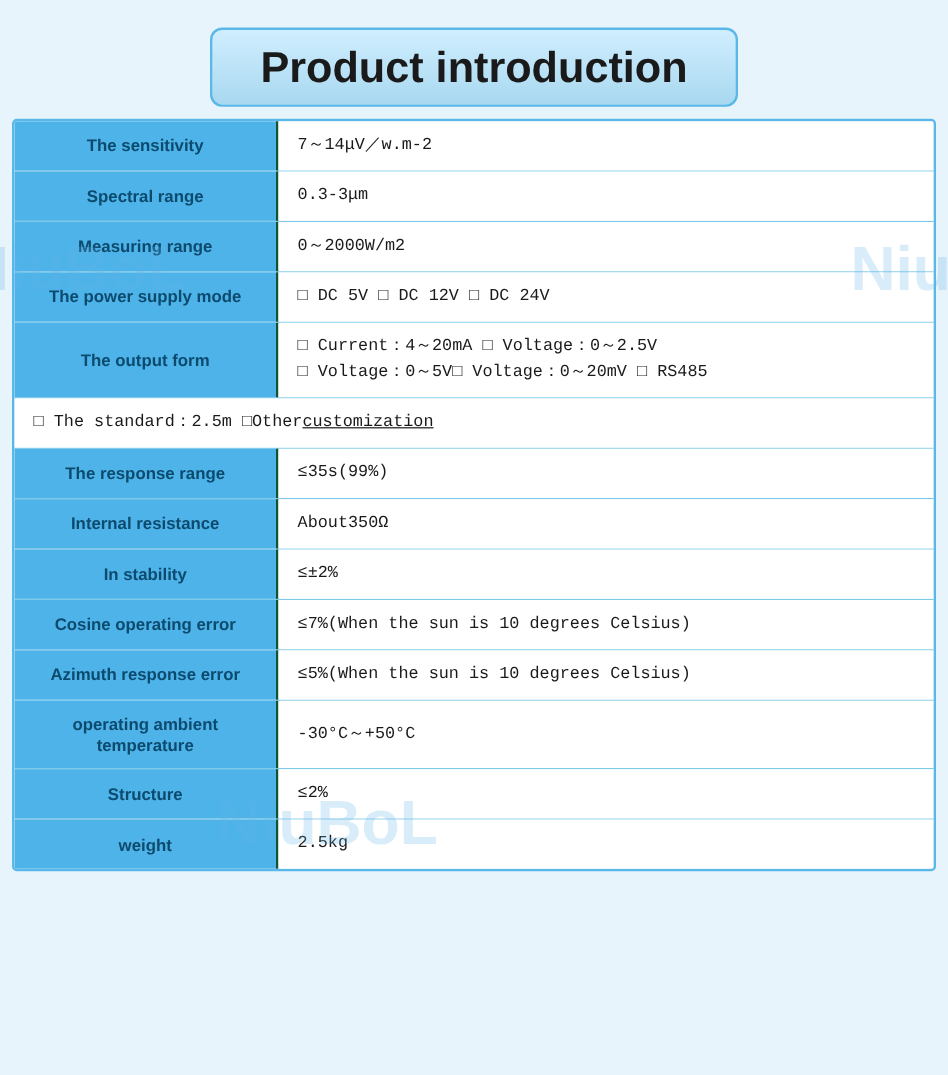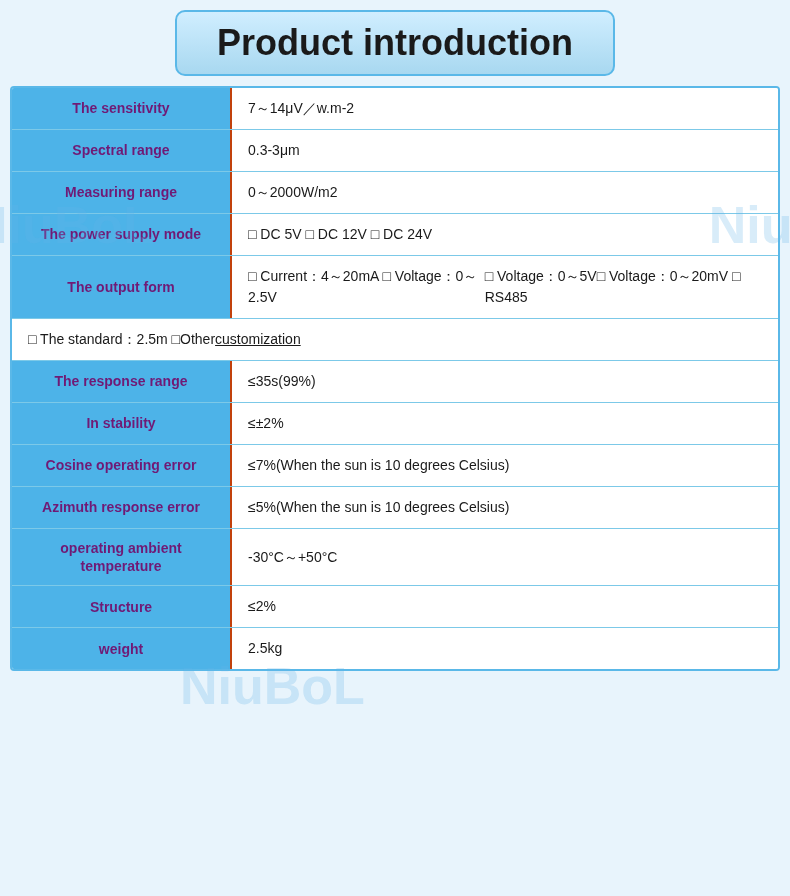--- a/index.html
+++ b/index.html
@@ -30,20 +30,21 @@
       text-align: center;
       margin-bottom: 10px;
     }
 
     .title-box {
       display: inline-block;
       background: linear-gradient(to bottom, #d0eeff, #a8d8f0);
       border: 2px solid #5ab8e8;
       border-radius: 10px;
       padding: 10px 40px;
+      margin-top: 13px;
     }
 
     .title-box span {
       font-size: 36px;
       font-weight: bold;
       color: #1a1a1a;
     }
 
     .table-container {
       border: 2px solid #5ab8e8;
@@ -55,47 +56,48 @@
       display: flex;
       border-bottom: 1px solid #7cc9e8;
     }
 
     .table-row:last-child {
       border-bottom: none;
     }
 
     .cell-label {
       background: #4db3e8;
-      color: #701a75;
+      color: #0c4a6e;
       font-weight: bold;
       font-size: 14px;
       display: flex;
       align-items: center;
       justify-content: center;
       text-align: center;
       padding: 10px 8px;
       width: 220px;
       min-width: 220px;
-      border-right: 2px solid #c2410c;
+      border-right: 2px solid #14532d;
       line-height: 1.3;
     }
 
     .cell-value {
       background: white;
       color: #1a1a1a;
       font-size: 14px;
       display: flex;
       align-items: center;
       padding: 10px 16px;
       flex: 1;
       line-height: 1.5;
+      font-family: Liberation Mono, monospace;
     }
 
     .cell-value.multiline {
-      flex-direction: row;
+      flex-direction: column;
       align-items: flex-start;
     }
   </style>
 </head>
 <body>
 
 <div class="watermark watermark-1">NiuBoL</div>
 <div class="watermark watermark-2">NiuB</div>
 <div class="watermark watermark-3">NiuBoL</div>
 
@@ -130,20 +132,24 @@
       </div>
     </div>
     <div class="table-row">
       <div class="cell-value">□ The standard：2.5m □Other <u>customization</u></div>
     </div>
     <div class="table-row">
       <div class="cell-label">The response range</div>
       <div class="cell-value">≤35s(99%)</div>
     </div>
     <div class="table-row">
+      <div class="cell-label">Internal resistance</div>
+      <div class="cell-value">About350Ω</div>
+    </div>
+    <div class="table-row">
       <div class="cell-label">In stability</div>
       <div class="cell-value">≤±2%</div>
     </div>
     <div class="table-row">
       <div class="cell-label">Cosine operating error</div>
       <div class="cell-value">≤7%(When the sun is 10 degrees Celsius)</div>
     </div>
     <div class="table-row">
       <div class="cell-label">Azimuth response error</div>
       <div class="cell-value">≤5%(When the sun is 10 degrees Celsius)</div>

